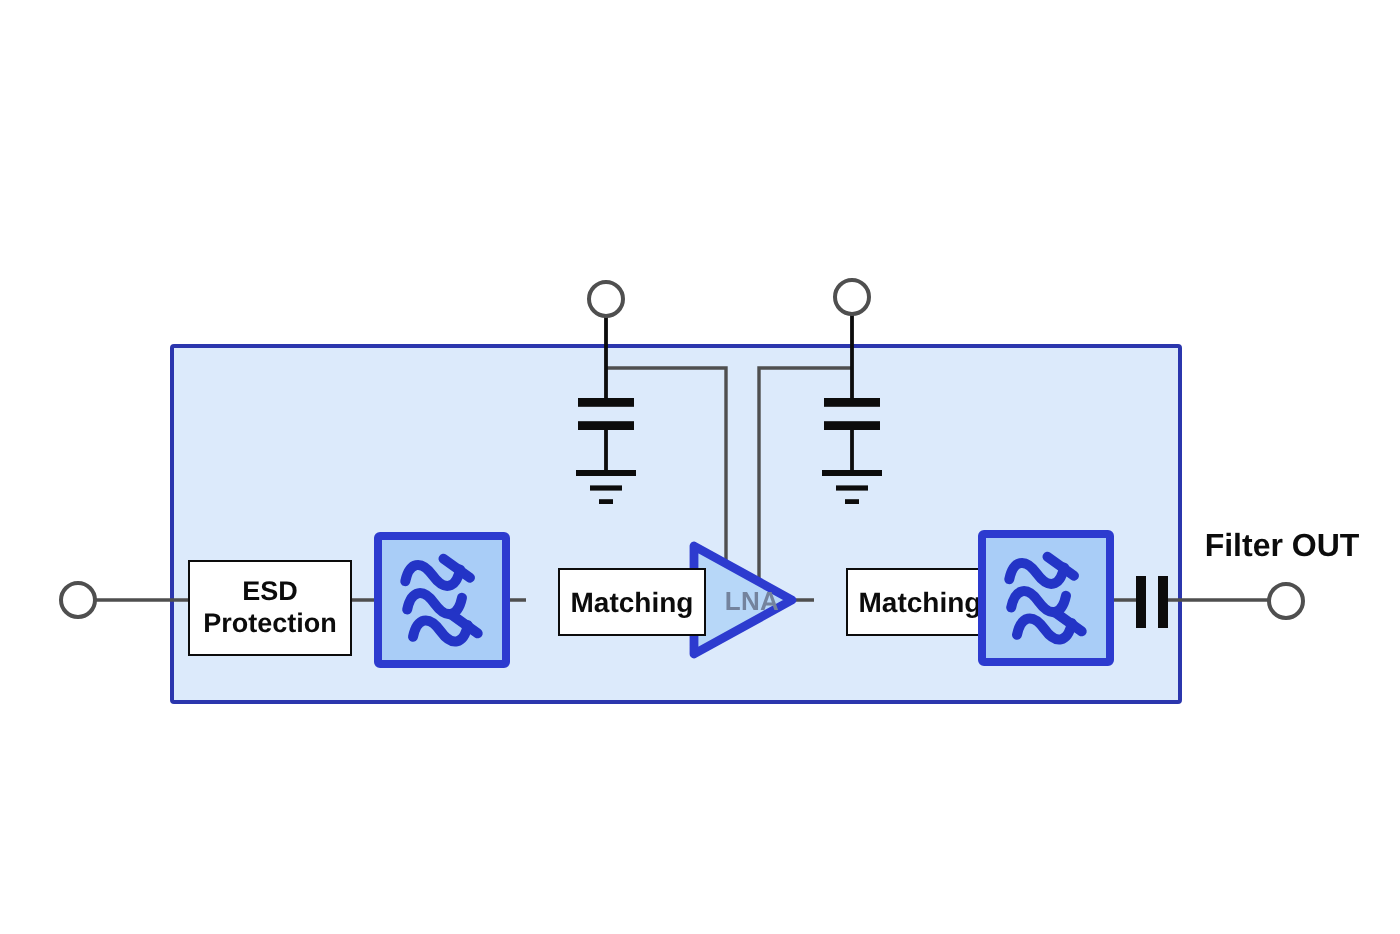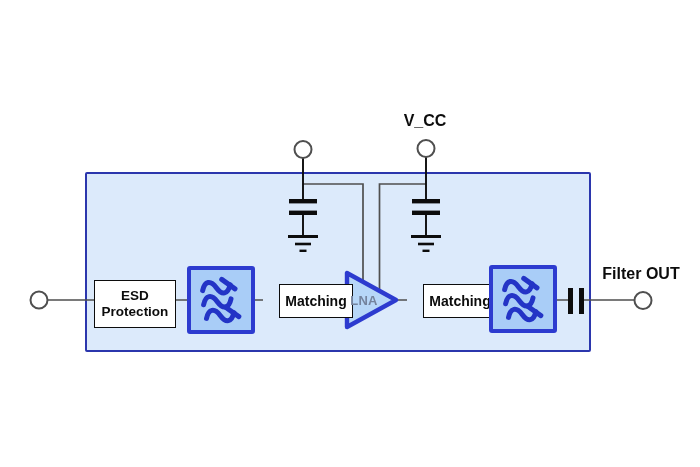--- a/index.html
+++ b/index.html
@@ -71,21 +71,21 @@
     color: #0c0c0c;
     text-align: center;
     white-space: nowrap;
   }
   .lbl-in  { left: 8px;   top: 265px; width: 80px; }
   .lbl-out { left: 594px; top: 265px; width: 94px; }
   .lbl-ven { left: 264px; top: 112px; width: 80px; }
   .lbl-vcc { left: 385px; top: 112px; width: 80px; }
   .lna-label {
     position: absolute;
-    left: 348px; top: 293px;
+    left: 360px; top: 293px;
     width: 32px;
     font-size: 13px;
     font-weight: bold;
     color: #74839d;
     text-align: center;
     letter-spacing: 0.2px;
   }
 </style>
 </head>
 <body>
@@ -172,15 +172,14 @@
         <path d="M11 14 c4 -9 10 -9 14 0 c4 9 10 9 14 0"></path>
         <path d="M9 28 c4 -9 10 -9 14 0 c4 9 10 9 14 0"></path>
         <path d="M9 42 c4 -9 10 -9 14 0 c4 9 10 9 14 0"></path>
         <path d="M32 7 L43 19"></path>
         <path d="M30 35 L41 47"></path>
       </g>
     </svg>
   </div>
 
   <div class="portlabel lbl-out">Filter OUT</div>
-  <div class="portlabel lbl-vcc">V_CC</div>
 
 </div>
 
 </body></html>

